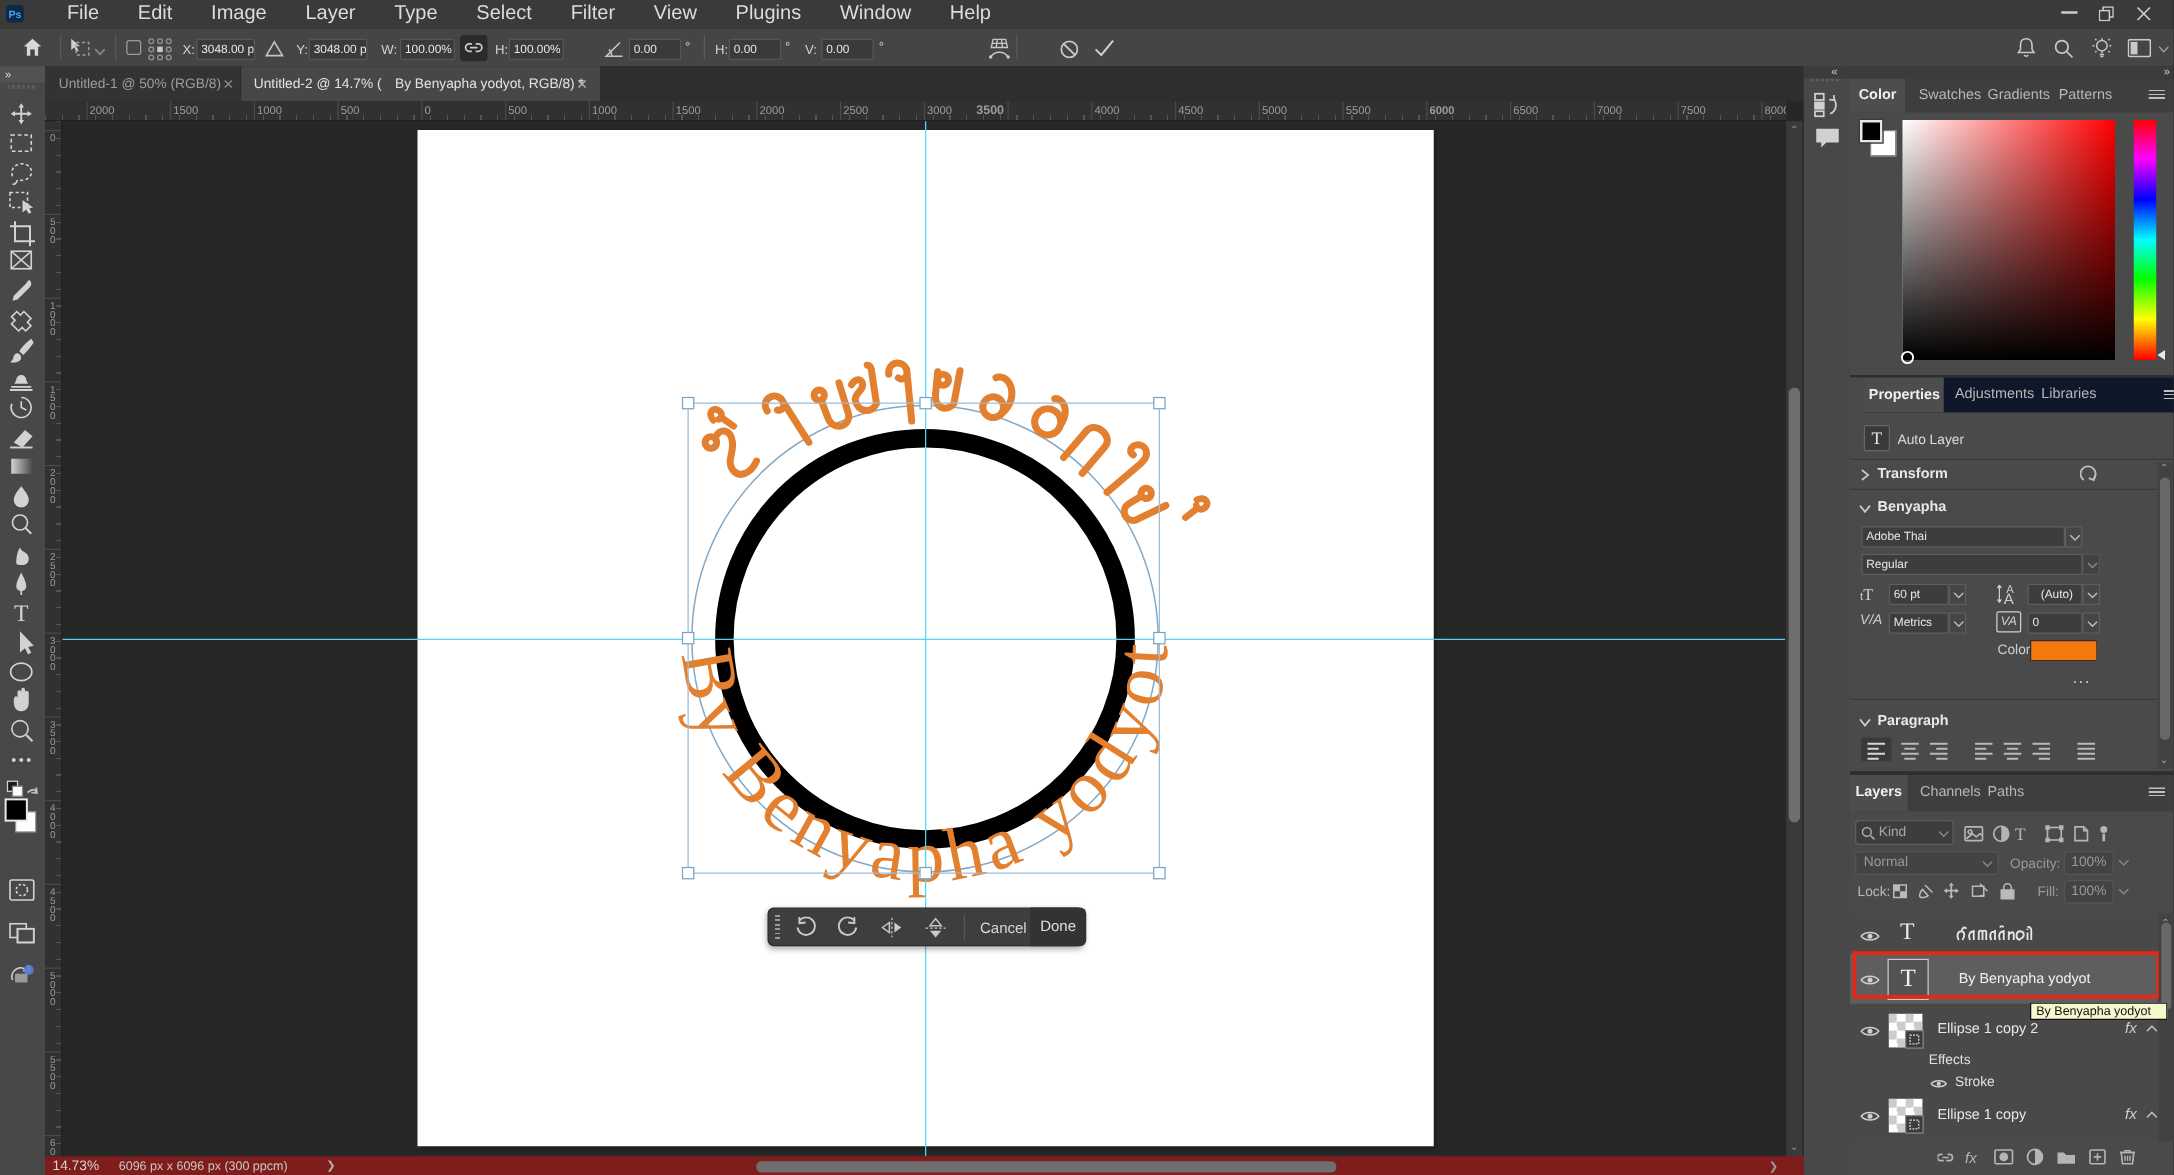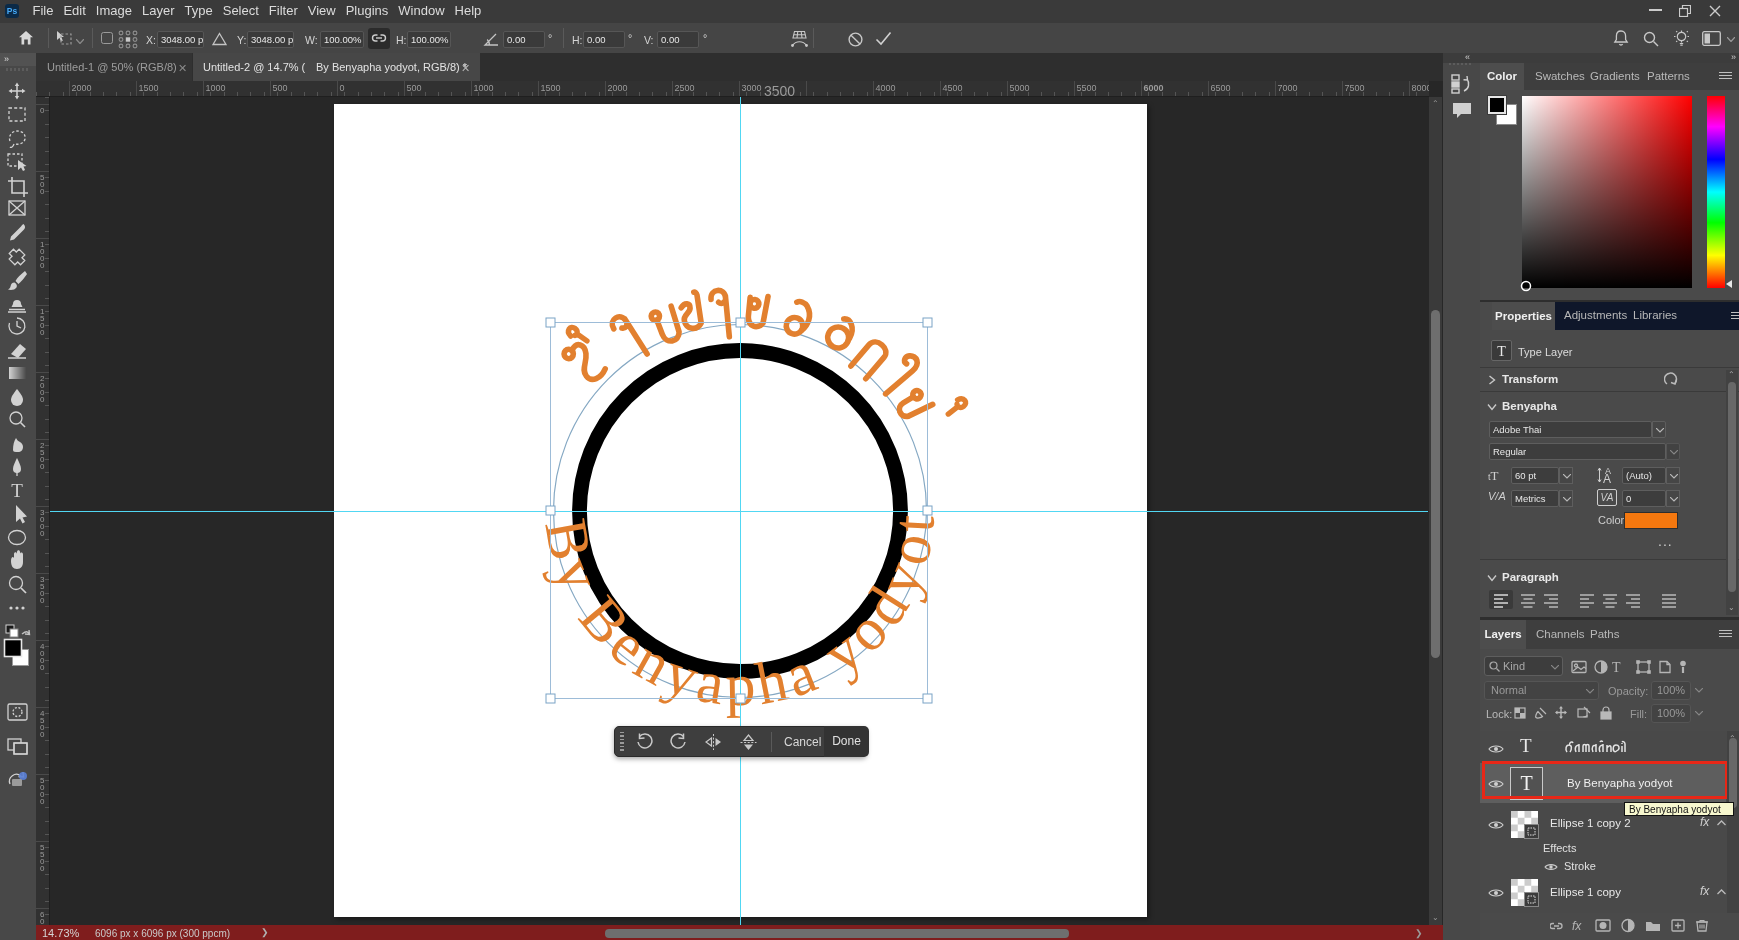--- a/index.html
+++ b/index.html
@@ -7,21 +7,21 @@
 body { transform:translateZ(0); will-change:transform; }
 .abs { position:absolute; }
 #menubar { left:0; top:0; width:1739px; height:23px; background:#3a3a3a; }
 #optionsbar { left:0; top:23px; width:1739px; height:30px; background:#454545; }
 #tabbar { left:0; top:53px; width:1443px; height:28px; background:#2e2e2e;padding-left:42px; }
 #toolbar { left:0; top:53px; width:36px; height:887px; background:#484848; z-index:5; }
 #canvasarea { left:36px; top:81px; width:1407px; height:844px; background:#272727; }
 #statusbar { left:36px; top:925px; width:1407px; height:27px; background:#7f1d1d; }
 #dockstrip { left:1443px; top:53px; width:37px; height:887px; background:#484848; }
 #panels { left:1480px; top:53px; width:259px; height:887px; background:#2e2e2e; }
-.menuitem { color:#dcdcdc; font-size:13px; line-height:22px; display:inline-block; }
+.menuitem { color:#dcdcdc; font-size:16px; line-height:22px; display:inline-block;margin-left:21px; }
 .field { position:absolute; background:#3a3a3a; border:1px solid #565656; border-radius:2px; color:#e8e8e8; font-size:9.5px; line-height:15px; padding-left:3px; height:17px; white-space:nowrap; overflow:hidden; }
 .lbl { position:absolute; color:#d4d4d4; font-size:10.5px; }
 .ptab { position:absolute; font-size:11.5px; color:#b8b8b8; }
 </style>
 </head>
 <body>
 <div class="abs" id="menubar">
   <div class="abs" style="left:5px;top:4px;width:14px;height:14px;background:#0b2a47;border-radius:3px;color:#46a8f5;font-size:8.5px;font-weight:bold;text-align:center;line-height:14px;">Ps</div>
   <div class="abs" style="left:27.5px;top:0;">
     <span class="menuitem" style="padding:0 5px;">File</span><span class="menuitem" style="padding:0 5px;">Edit</span><span class="menuitem" style="padding:0 5px;">Image</span><span class="menuitem" style="padding:0 5px;">Layer</span><span class="menuitem" style="padding:0 5px;">Type</span><span class="menuitem" style="padding:0 5px;">Select</span><span class="menuitem" style="padding:0 5px;">Filter</span><span class="menuitem" style="padding:0 5px;">View</span><span class="menuitem" style="padding:0 5px;">Plugins</span><span class="menuitem" style="padding:0 5px;">Window</span><span class="menuitem" style="padding:0 5px;">Help</span>
@@ -170,21 +170,21 @@
       <b style="position:absolute;left:437.5px;top:2px;color:#9b9b9b;font-size:9px;font-weight:normal;">1000</b>
       <i style="position:absolute;left:501.5px;top:0;width:1px;height:16px;background:#4a4a4a;"></i>
       <b style="position:absolute;left:504.5px;top:2px;color:#9b9b9b;font-size:9px;font-weight:normal;">1500</b>
       <i style="position:absolute;left:568.5px;top:0;width:1px;height:16px;background:#4a4a4a;"></i>
       <b style="position:absolute;left:571.5px;top:2px;color:#9b9b9b;font-size:9px;font-weight:normal;">2000</b>
       <i style="position:absolute;left:635.5px;top:0;width:1px;height:16px;background:#4a4a4a;"></i>
       <b style="position:absolute;left:638.5px;top:2px;color:#9b9b9b;font-size:9px;font-weight:normal;">2500</b>
       <i style="position:absolute;left:702.5px;top:0;width:1px;height:16px;background:#4a4a4a;"></i>
       <b style="position:absolute;left:705.5px;top:2px;color:#9b9b9b;font-size:9px;font-weight:normal;">3000</b>
       <i style="position:absolute;left:769.5px;top:0;width:1px;height:16px;background:#4a4a4a;"></i>
-      <b style="position:absolute;left:728px;top:2px;color:#9b9b9b;font-size:14px;font-weight:normal;">3500</b>
+      <b style="position:absolute;left:745px;top:2px;color:#9b9b9b;font-size:10px;font-weight:bold;">3500</b>
       <i style="position:absolute;left:836.5px;top:0;width:1px;height:16px;background:#4a4a4a;"></i>
       <b style="position:absolute;left:839.5px;top:2px;color:#9b9b9b;font-size:9px;font-weight:normal;">4000</b>
       <i style="position:absolute;left:903.5px;top:0;width:1px;height:16px;background:#4a4a4a;"></i>
       <b style="position:absolute;left:906.5px;top:2px;color:#9b9b9b;font-size:9px;font-weight:normal;">4500</b>
       <i style="position:absolute;left:970.5px;top:0;width:1px;height:16px;background:#4a4a4a;"></i>
       <b style="position:absolute;left:973.5px;top:2px;color:#9b9b9b;font-size:9px;font-weight:normal;">5000</b>
       <i style="position:absolute;left:1037.5px;top:0;width:1px;height:16px;background:#4a4a4a;"></i>
       <b style="position:absolute;left:1040.5px;top:2px;color:#9b9b9b;font-size:9px;font-weight:normal;">5500</b>
       <i style="position:absolute;left:1104.5px;top:0;width:1px;height:16px;background:#4a4a4a;"></i>
       <b style="position:absolute;left:1107.5px;top:2px;color:#9b9b9b;font-size:9px;font-weight:bold;">6000</b>
@@ -523,21 +523,21 @@
   </div>
 
   <div class="abs" style="left:0;top:249px;width:259px;height:315px;background:#4a4a4a;">
     <div class="abs" style="left:0;top:0;width:259px;height:28px;background:#0f172a;margin-left:12px;">
       <div class="abs" style="left:0;top:0;width:63px;height:28px;background:#4d4d4d;color:#f0f0f0;font-size:11.5px;font-weight:bold;text-align:center;line-height:28px;">Properties</div>
       <span class="ptab" style="left:72px;top:7px;">Adjustments</span>
       <span class="ptab" style="left:141px;top:7px;">Libraries</span>
       <div class="abs" style="right:7px;top:10px;width:13px;height:8px;background:repeating-linear-gradient(#c0c0c0 0 1.2px,transparent 1.2px 3px);"></div>
     </div>
     <div class="abs" style="left:11px;top:38px;width:21px;height:21px;background:#3a3a3a;border:1px solid #666;border-radius:2px;color:#e8e8e8;text-align:center;line-height:21px;font-size:14px;font-family:'Liberation Serif',serif;">T</div>
-    <span class="abs" style="left:38px;top:44px;color:#dcdcdc;font-size:11px;">Type Layer</span>
+    <span class="abs" style="left:38px;top:44px;color:#dcdcdc;font-size:11px;">Auto Layer</span>
     <div class="abs" style="left:0;top:65px;width:259px;height:1px;background:#3a3a3a;"></div>
 
     <svg class="abs" style="left:8px;top:73px;" width="8" height="10" viewBox="0 0 8 10">
         <path d="M1.5 1 L6.5 5 L1.5 9" fill="none" stroke="#c9c9c9" stroke-width="1.4"></path>
       </svg>
     <span class="abs" style="left:22px;top:71px;color:#e8e8e8;font-size:11.5px;font-weight:bold;">Transform</span>
     <svg class="abs" style="left:184px;top:70px;" width="15" height="15" viewBox="0 0 15 15">
         <path d="M3 12 A6 6 0 1 1 11 11" fill="none" stroke="#bbb" stroke-width="1.5"></path>
         <path d="M12.5 7.5 L11 12 L7 10.5" fill="none" stroke="#bbb" stroke-width="1.5"></path>
       </svg>
@@ -565,21 +565,21 @@
     <div class="abs" style="left:79px;top:165px;width:14px;height:17px;background:#464646;border:1px solid #5e5e5e;">
         <svg style="position:absolute;left:3px;top:6px;" width="8" height="5" viewBox="0 0 8 5">
           <path d="M0 0 L4 4 L8 0" fill="none" stroke="#bbb" stroke-width="1.2"></path>
         </svg>
       </div>
     <svg class="abs" style="left:117px;top:163px;" width="20" height="20" viewBox="0 0 20 20">
         <text x="8" y="9" font-size="9" fill="#cfcfcf" font-family="Liberation Sans">A</text>
         <text x="6" y="18" font-size="12" fill="#cfcfcf" font-family="Liberation Sans">A</text>
         <path d="M2.5 3 V17 M2.5 3 L1 5.5 M2.5 3 L4 5.5 M2.5 17 L1 14.5 M2.5 17 L4 14.5" stroke="#cfcfcf" stroke-width="1"></path>
       </svg>
-    <div class="field" style="left:142px;top:165px;width:44px;height:17px;background:#3d3d3d;border-color:#5e5e5e;">(Auto)</div>
+    <div class="field" style="left:142px;top:165px;width:44px;height:17px;background:#3d3d3d;border-color:#5e5e5e;text-align:center;">(Auto)</div>
     <div class="abs" style="left:186px;top:165px;width:14px;height:17px;background:#464646;border:1px solid #5e5e5e;">
         <svg style="position:absolute;left:3px;top:6px;" width="8" height="5" viewBox="0 0 8 5">
           <path d="M0 0 L4 4 L8 0" fill="none" stroke="#bbb" stroke-width="1.2"></path>
         </svg>
       </div>
 
     <span class="abs" style="left:8px;top:188px;color:#cfcfcf;font-size:11px;font-style:italic;">V/A</span>
     <div class="field" style="left:31px;top:188px;width:48px;height:17px;background:#3d3d3d;border-color:#5e5e5e;">Metrics</div>
     <div class="abs" style="left:79px;top:188px;width:14px;height:17px;background:#464646;border:1px solid #5e5e5e;">
         <svg style="position:absolute;left:3px;top:6px;" width="8" height="5" viewBox="0 0 8 5">

